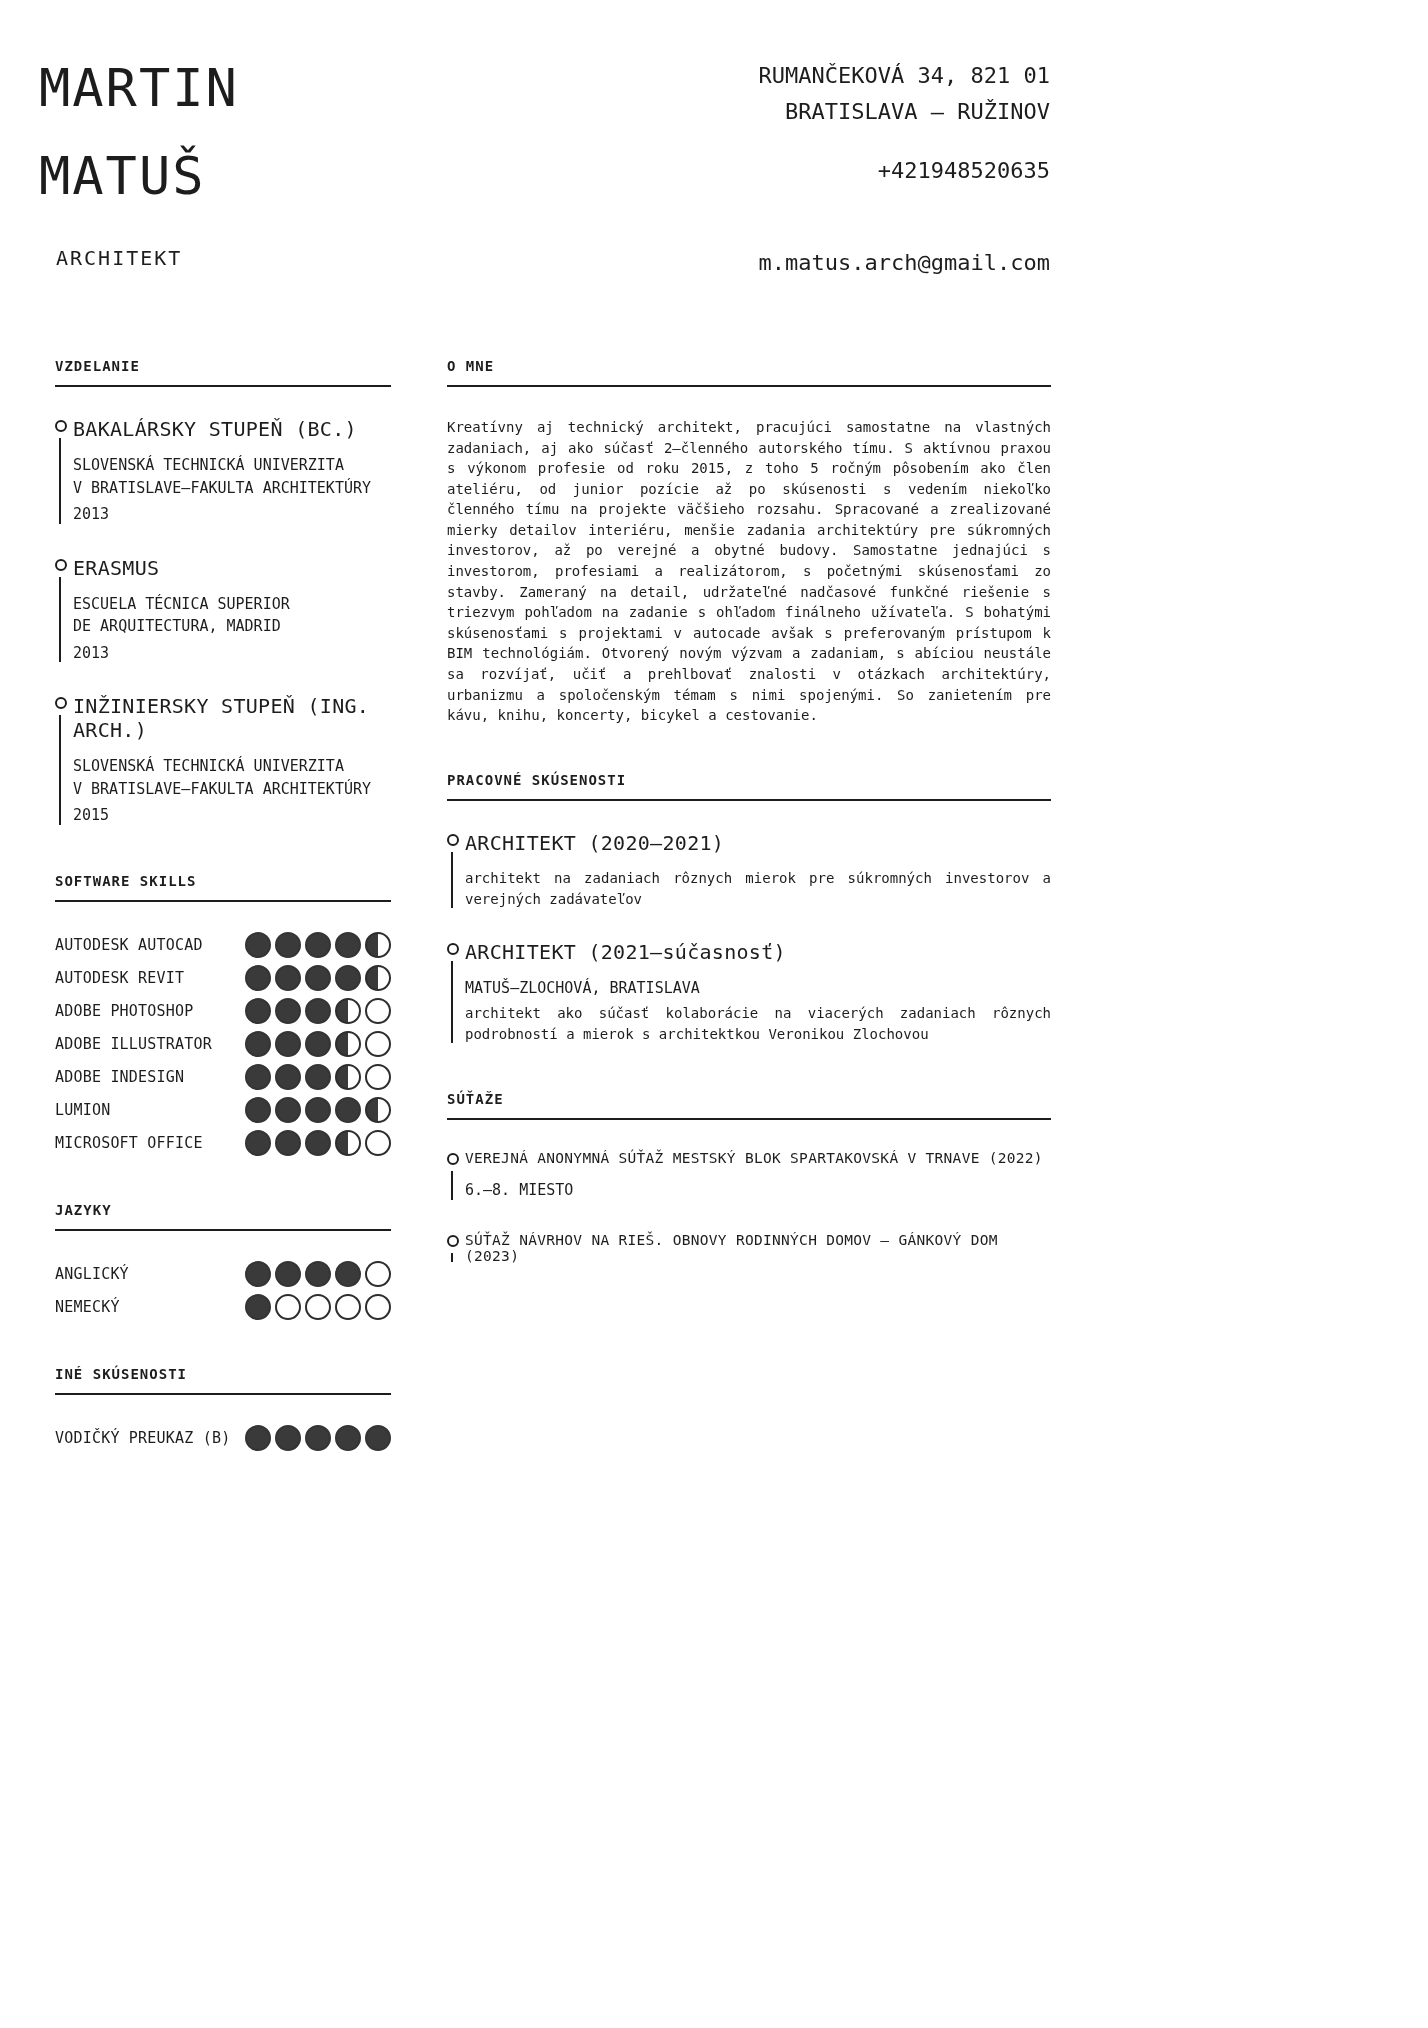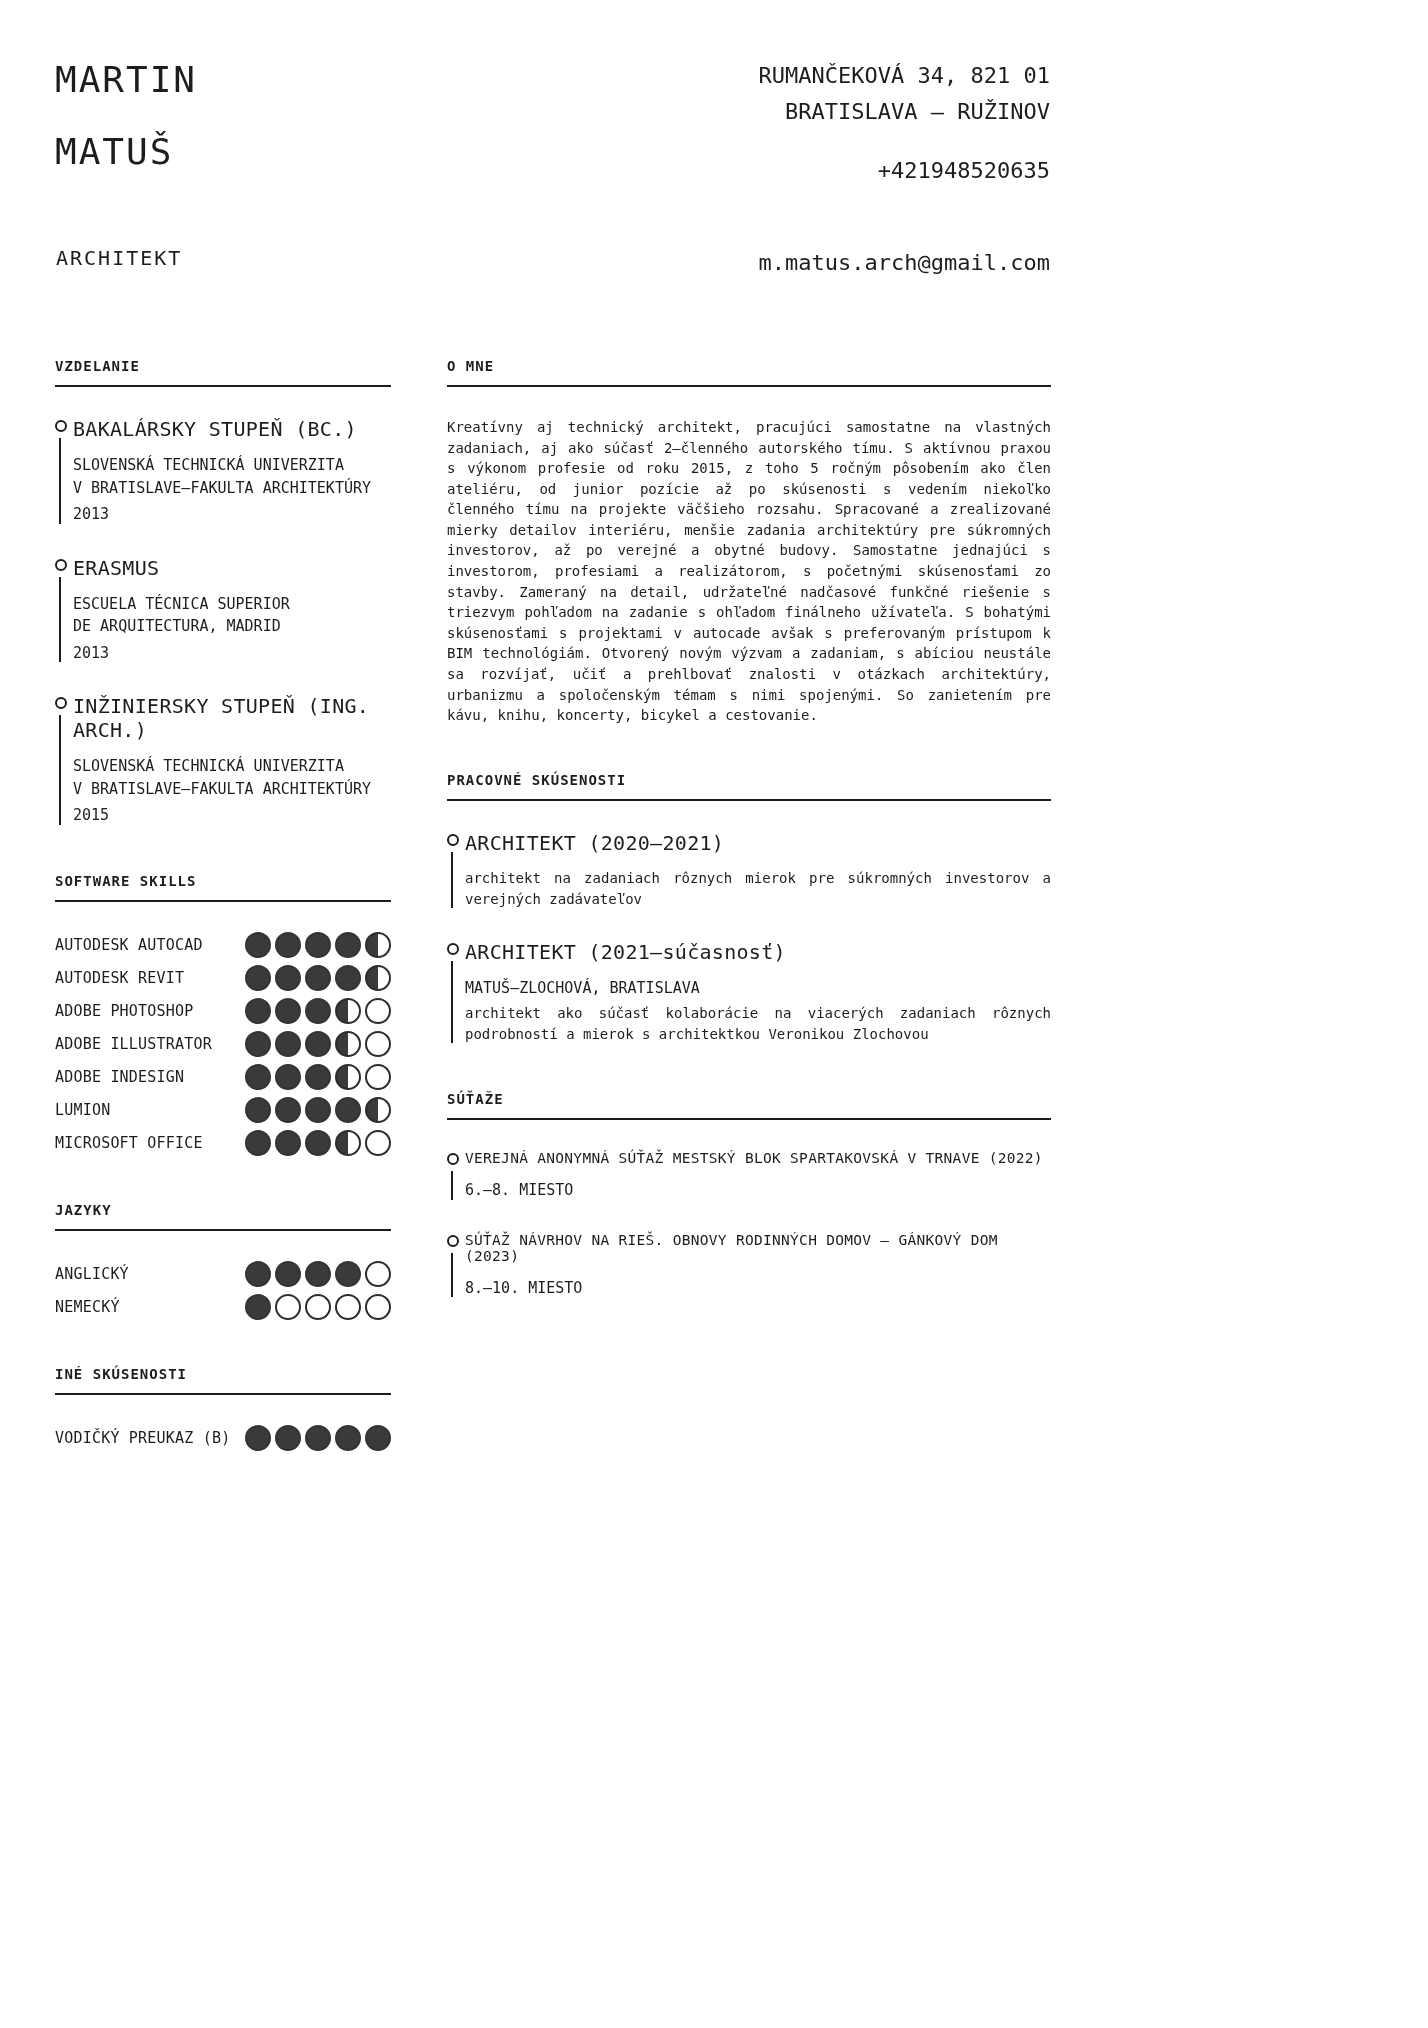--- a/index.html
+++ b/index.html
@@ -11,23 +11,23 @@
     margin: 0 auto;
     background: #ffffff;
     font-family: "DejaVu Sans Mono", "Liberation Mono", monospace;
     color: #1d1d1d;
     overflow: hidden;
   }
 
   
   .name {
     position: absolute;
-    left: 55px;
+    left: 39px;
     top: 62px;
-    font-size: 36px;
+    font-size: 52px;
     line-height: 1.0;
     letter-spacing: 2px;
     font-weight: 400;
   }
   .name .name-line { margin-bottom: 36px; }
   .role {
     position: absolute;
     left: 56px;
     top: 246px;
     font-size: 20px;
@@ -331,21 +331,18 @@
 
       <div class="entry">
         <div class="entry-title small">VEREJNÁ ANONYMNÁ SÚŤAŽ MESTSKÝ BLOK SPARTAKOVSKÁ V TRNAVE (2022)</div>
         <div class="entry-body">
           <div class="result">6.–8. MIESTO</div>
         </div>
       </div>
 
       <div class="entry">
         <div class="entry-title small">SÚŤAŽ NÁVRHOV NA RIEŠ. OBNOVY RODINNÝCH DOMOV – GÁNKOVÝ DOM (2023)</div>
-        <div class="entry-body">
-          <div class="result">8.–10. MIESTO</div>
-        </div>
       </div>
     </div>
 
   </div>
 
 </div>
 
 </body></html>

